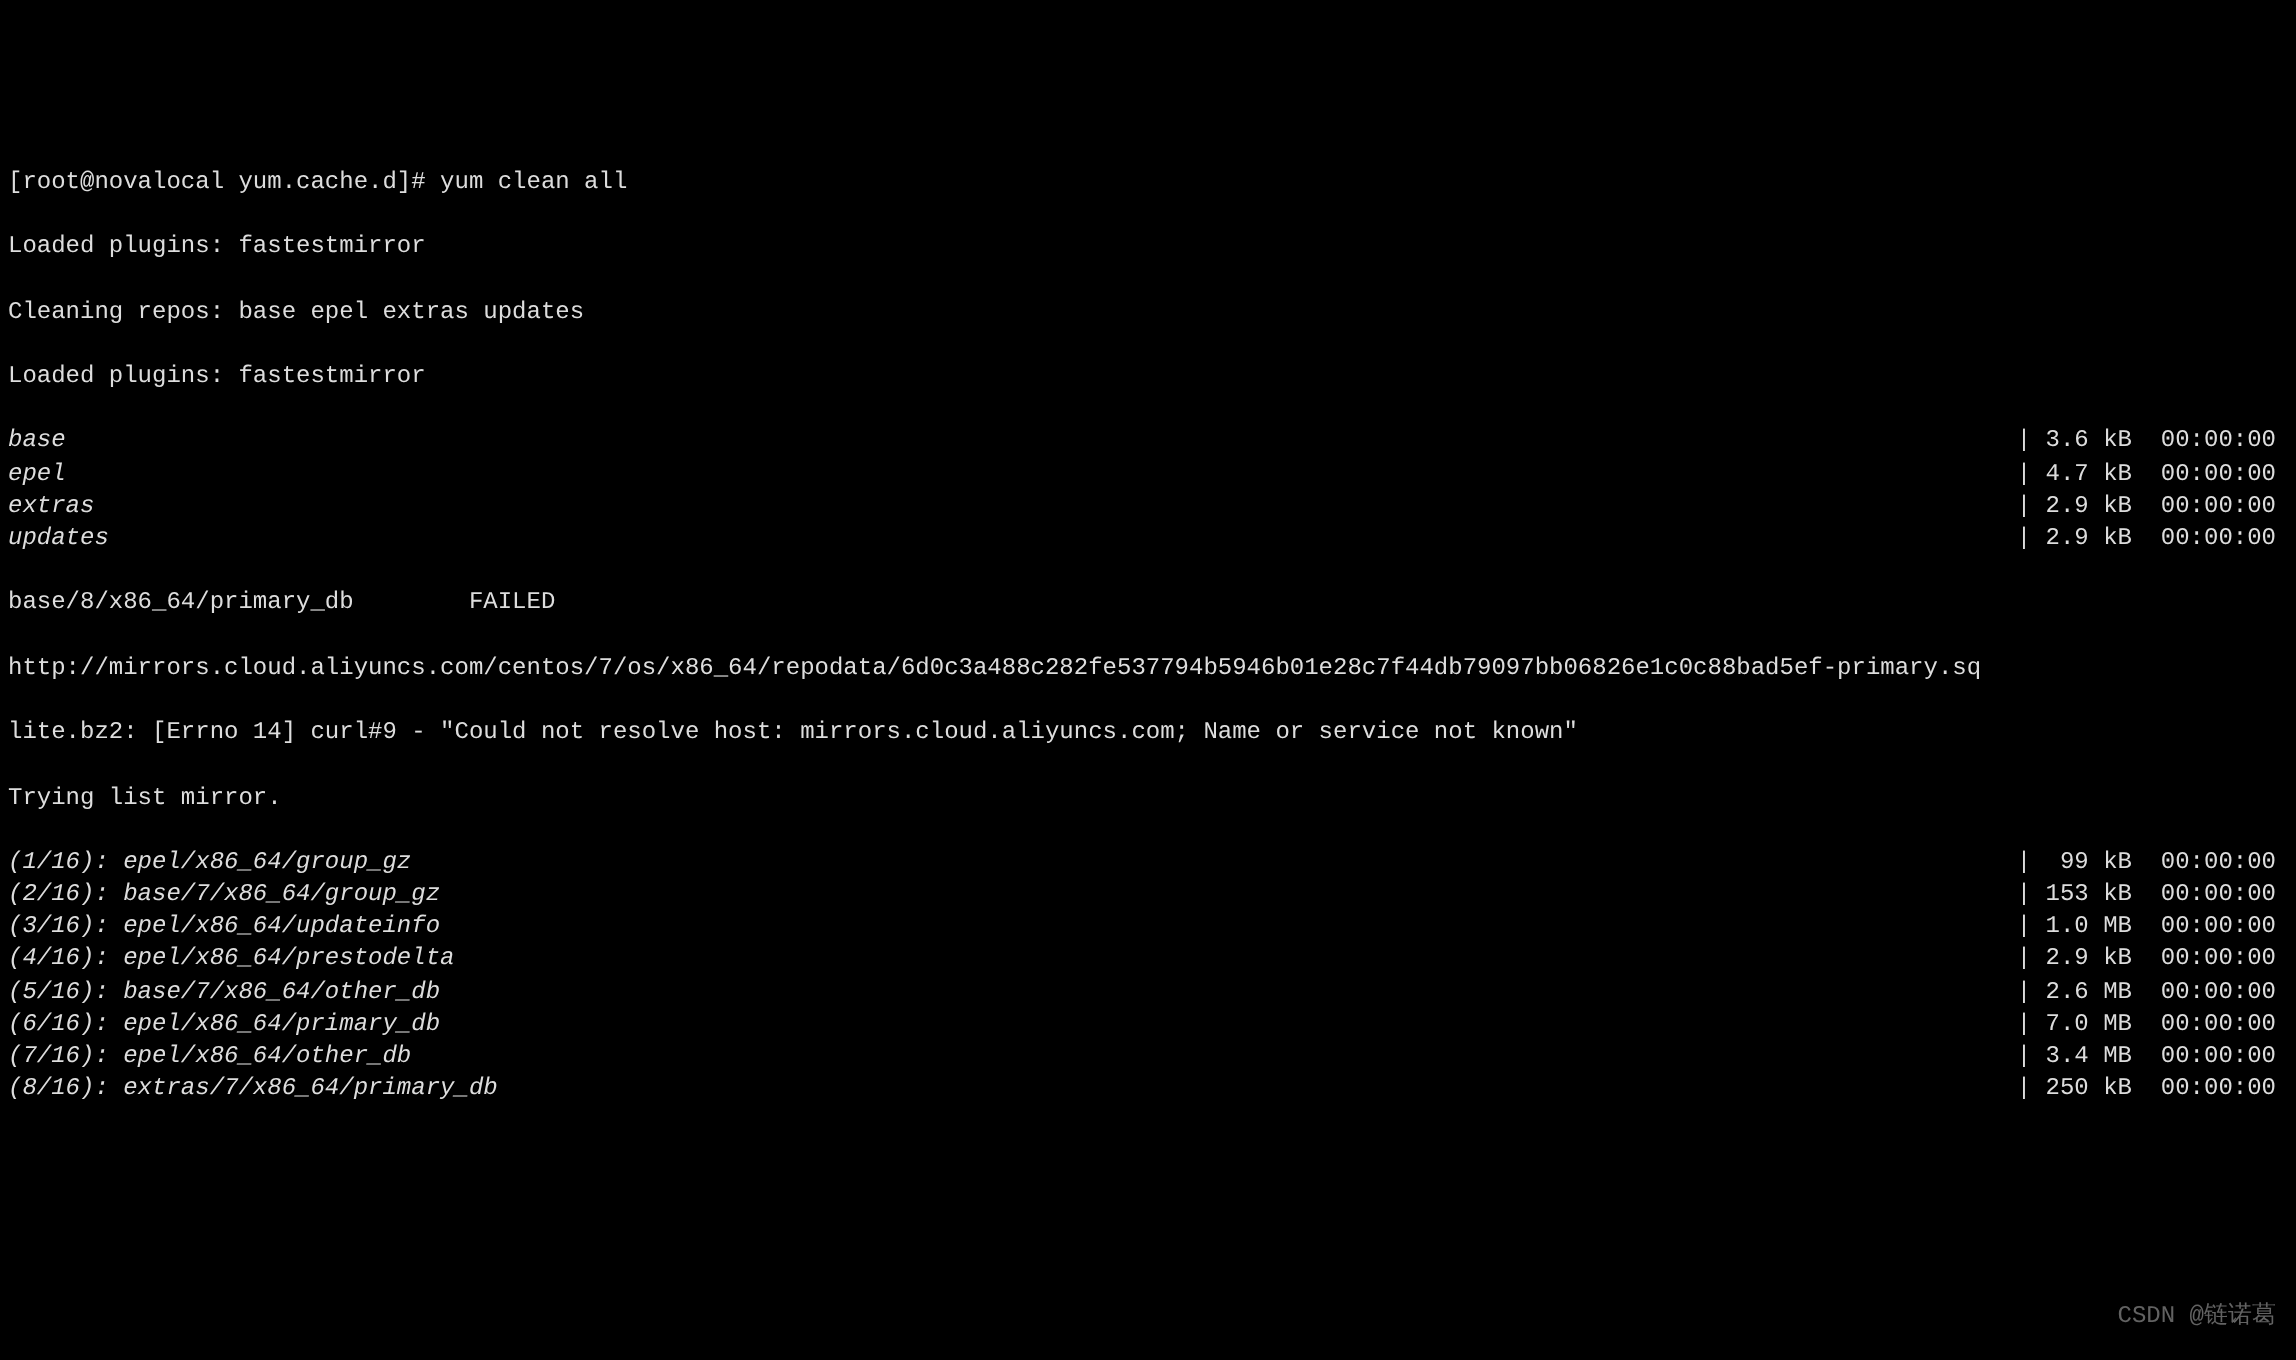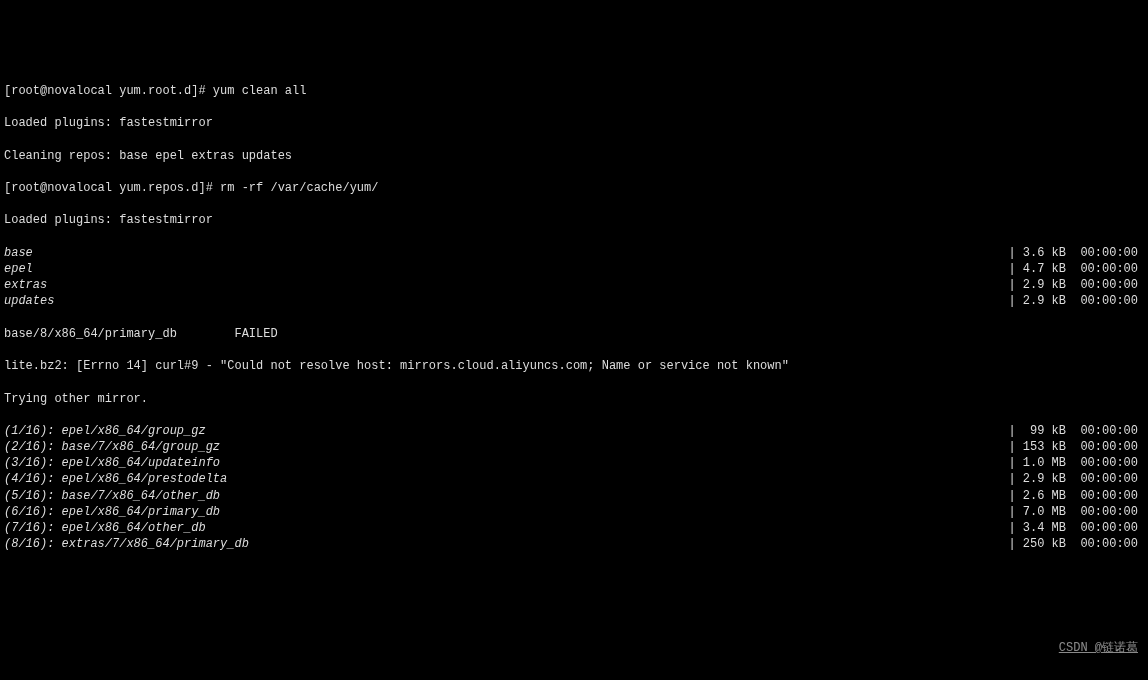--- a/index.html
+++ b/index.html
@@ -36,43 +36,42 @@
       flex: 0 0 auto;
       font-style: italic;
     }
     .right {
       flex: 0 0 auto;
       text-align: center;
       padding-right: 6px;
     }
     .watermark {
       position: absolute;
-      bottom: 24px;
+      bottom: 14px;
       right: 10px;
-      color: #e5e5e5;
+      color: #a3a3a3;
       opacity: 0.6;
       font-size: 12px;
-      text-decoration: underline;
     }
   </style>
 </head>
 <body>
 
 
 
 <div class="terminal">
-<span class="line">[root@novalocal yum.root.d]# yum clean all</span>
+<span class="line">[root@novalocal yum.cache.d]# yum clean all</span>
 <span class="line">Loaded plugins: fastestmirror</span>
 <span class="line">Cleaning repos: base epel extras updates</span>
-<span class="line">[root@novalocal yum.repos.d]# rm -rf /var/cache/yum/</span>
 <span class="line">Loaded plugins: fastestmirror</span>
 <div id="repos-container"><div class="line-row"><span class="left">base</span><span class="right">| 3.6 kB  00:00:00</span></div><div class="line-row"><span class="left">epel</span><span class="right">| 4.7 kB  00:00:00</span></div><div class="line-row"><span class="left">extras</span><span class="right">| 2.9 kB  00:00:00</span></div><div class="line-row"><span class="left">updates</span><span class="right">| 2.9 kB  00:00:00</span></div></div>
 <span class="line">base/8/x86_64/primary_db        FAILED</span>
+<span class="line">http://mirrors.cloud.aliyuncs.com/centos/7/os/x86_64/repodata/6d0c3a488c282fe537794b5946b01e28c7f44db79097bb06826e1c0c88bad5ef-primary.sq</span>
 <span class="line">lite.bz2: [Errno 14] curl#9 - "Could not resolve host: mirrors.cloud.aliyuncs.com; Name or service not known"</span>
-<span class="line">Trying other mirror.</span>
+<span class="line">Trying list mirror.</span>
 <div id="downloads-container"><div class="line-row"><span class="left">(1/16): epel/x86_64/group_gz</span><span class="right">|  99 kB  00:00:00</span></div><div class="line-row"><span class="left">(2/16): base/7/x86_64/group_gz</span><span class="right">| 153 kB  00:00:00</span></div><div class="line-row"><span class="left">(3/16): epel/x86_64/updateinfo</span><span class="right">| 1.0 MB  00:00:00</span></div><div class="line-row"><span class="left">(4/16): epel/x86_64/prestodelta</span><span class="right">| 2.9 kB  00:00:00</span></div><div class="line-row"><span class="left">(5/16): base/7/x86_64/other_db</span><span class="right">| 2.6 MB  00:00:00</span></div><div class="line-row"><span class="left">(6/16): epel/x86_64/primary_db</span><span class="right">| 7.0 MB  00:00:00</span></div><div class="line-row"><span class="left">(7/16): epel/x86_64/other_db</span><span class="right">| 3.4 MB  00:00:00</span></div><div class="line-row"><span class="left">(8/16): extras/7/x86_64/primary_db</span><span class="right">| 250 kB  00:00:00</span></div></div>
 
 
 
 
 
 
 
 
 

